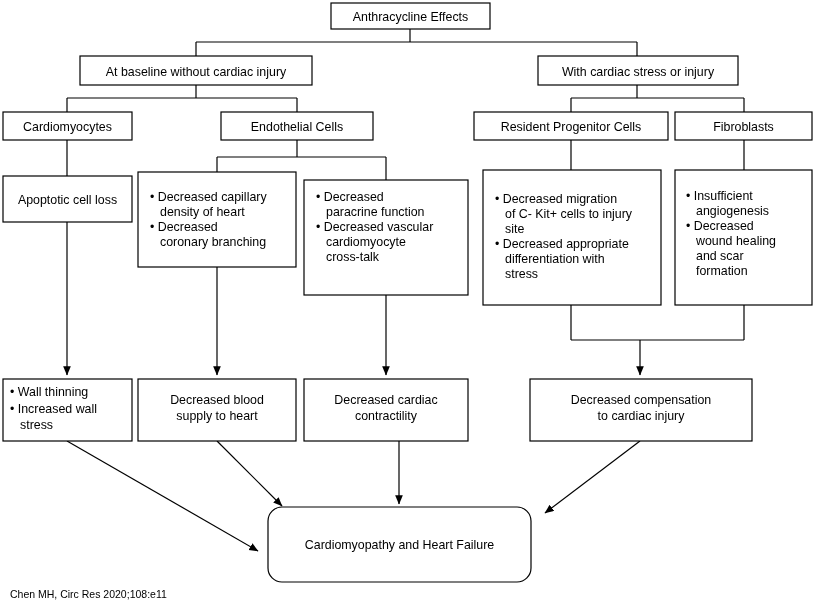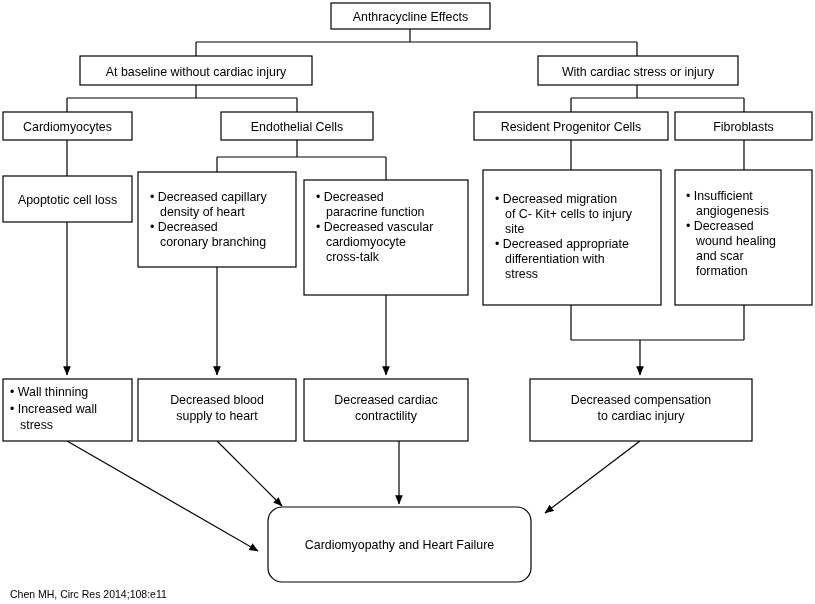--- a/index.html
+++ b/index.html
@@ -232,15 +232,15 @@
       <text class="node-text" x="641" y="420" text-anchor="middle">to cardiac injury</text>
     </g>
 
     <g>
       <rect class="box-rect" x="268" y="507" width="263" height="75" rx="14" ry="14"></rect>
       <text class="node-text" x="399.5" y="549" text-anchor="middle">Cardiomyopathy and Heart Failure</text>
     </g>
 
   </svg>
 
-  <div class="citation">Chen MH, Circ Res 2014;108:e11</div>
+  <div class="citation">Chen MH, Circ Res 2020;108:e11</div>
 
 </div>
 
 </body></html>

